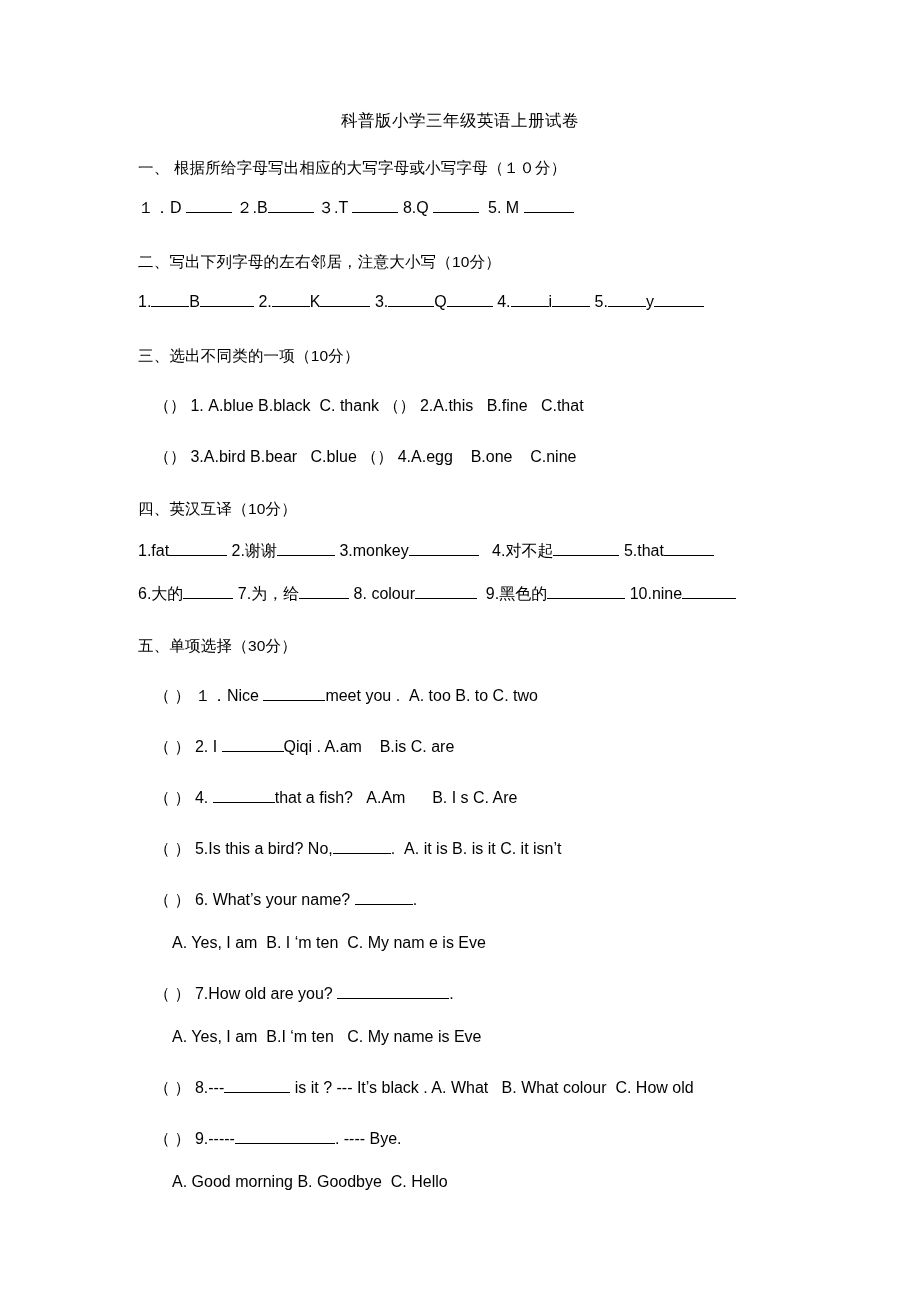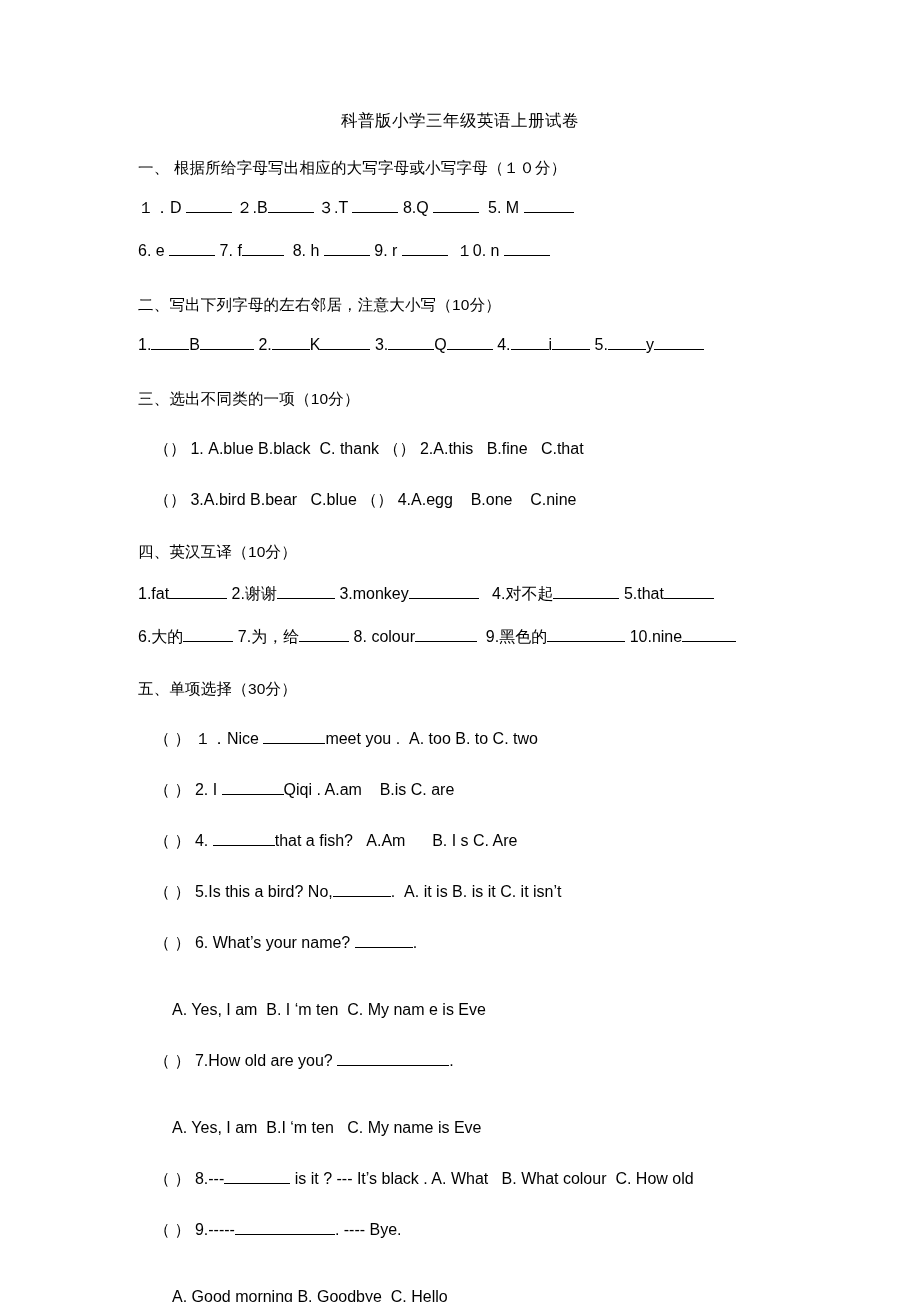--- a/index.html
+++ b/index.html
@@ -37,21 +37,21 @@
     top: 158px;
     width: 720px;
   }
   .sec-head {
     font-size: 15.5px;
     margin: 0 0 0 0;
     white-space: pre;
     letter-spacing: 0.2px;
   }
   .indent1 { padding-left: 16px; margin-top: 8px; }
-  .indent2 { padding-left: 34px; margin-top: 24px; }
+  .indent2 { padding-left: 34px; }
   .row { height: 43px; line-height: 22px; }
   u.bl {
     text-decoration: none;
     border-bottom: 1.3px solid #000;
     display: inline-block;
     height: 14px;
     vertical-align: baseline;
   }
   .b38 { width: 38px; }
   .b42 { width: 42px; }
@@ -73,21 +73,20 @@
 
   <div class="doc-title">科普版小学三年级英语上册试卷</div>
 
   <div class="body-wrap">
 
     <div class="sec-head">一、 根据所给字母写出相应的大写字母或小写字母（１０分）</div>
     <div style="height:18px"></div>
 
     <div class="row"><span>１．D</span> <u class="bl b46"></u>	<span>２.B</span><u class="bl b46"></u>	<span>３.T</span> <u class="bl b46"></u>	<span>8.Q</span> <u class="bl b46"></u>	&nbsp;<span>5. M</span> <u class="bl b50"></u></div>
 
-    <div class="row"><span>6. e</span> <u class="bl b46"></u>	<span>7. f</span><u class="bl b42"></u>	&nbsp;<span>8. h</span> <u class="bl b46"></u>	<span>9. r</span> <u class="bl b46"></u>	&nbsp;<span>１0. n</span> <u class="bl b46"></u></div>
 
     <div style="height:12px"></div>
 
     <div class="sec-head">二、写出下列字母的左右邻居，注意大小写（10分）</div>
     <div style="height:18px"></div>
 
     <div class="row"><span>1.</span><u class="bl b38"></u><span>B</span><u class="bl b54"></u>	<span>2.</span><u class="bl b38"></u><span>K</span><u class="bl b50"></u>	<span>3.</span><u class="bl b46"></u><span>Q</span><u class="bl b46"></u>	<span>4.</span><u class="bl b38"></u><span>i</span><u class="bl b38"></u>&nbsp;<span>5.</span><u class="bl b38"></u><span>y</span><u class="bl b50"></u></div>
 
     <div style="height:12px"></div>
 

